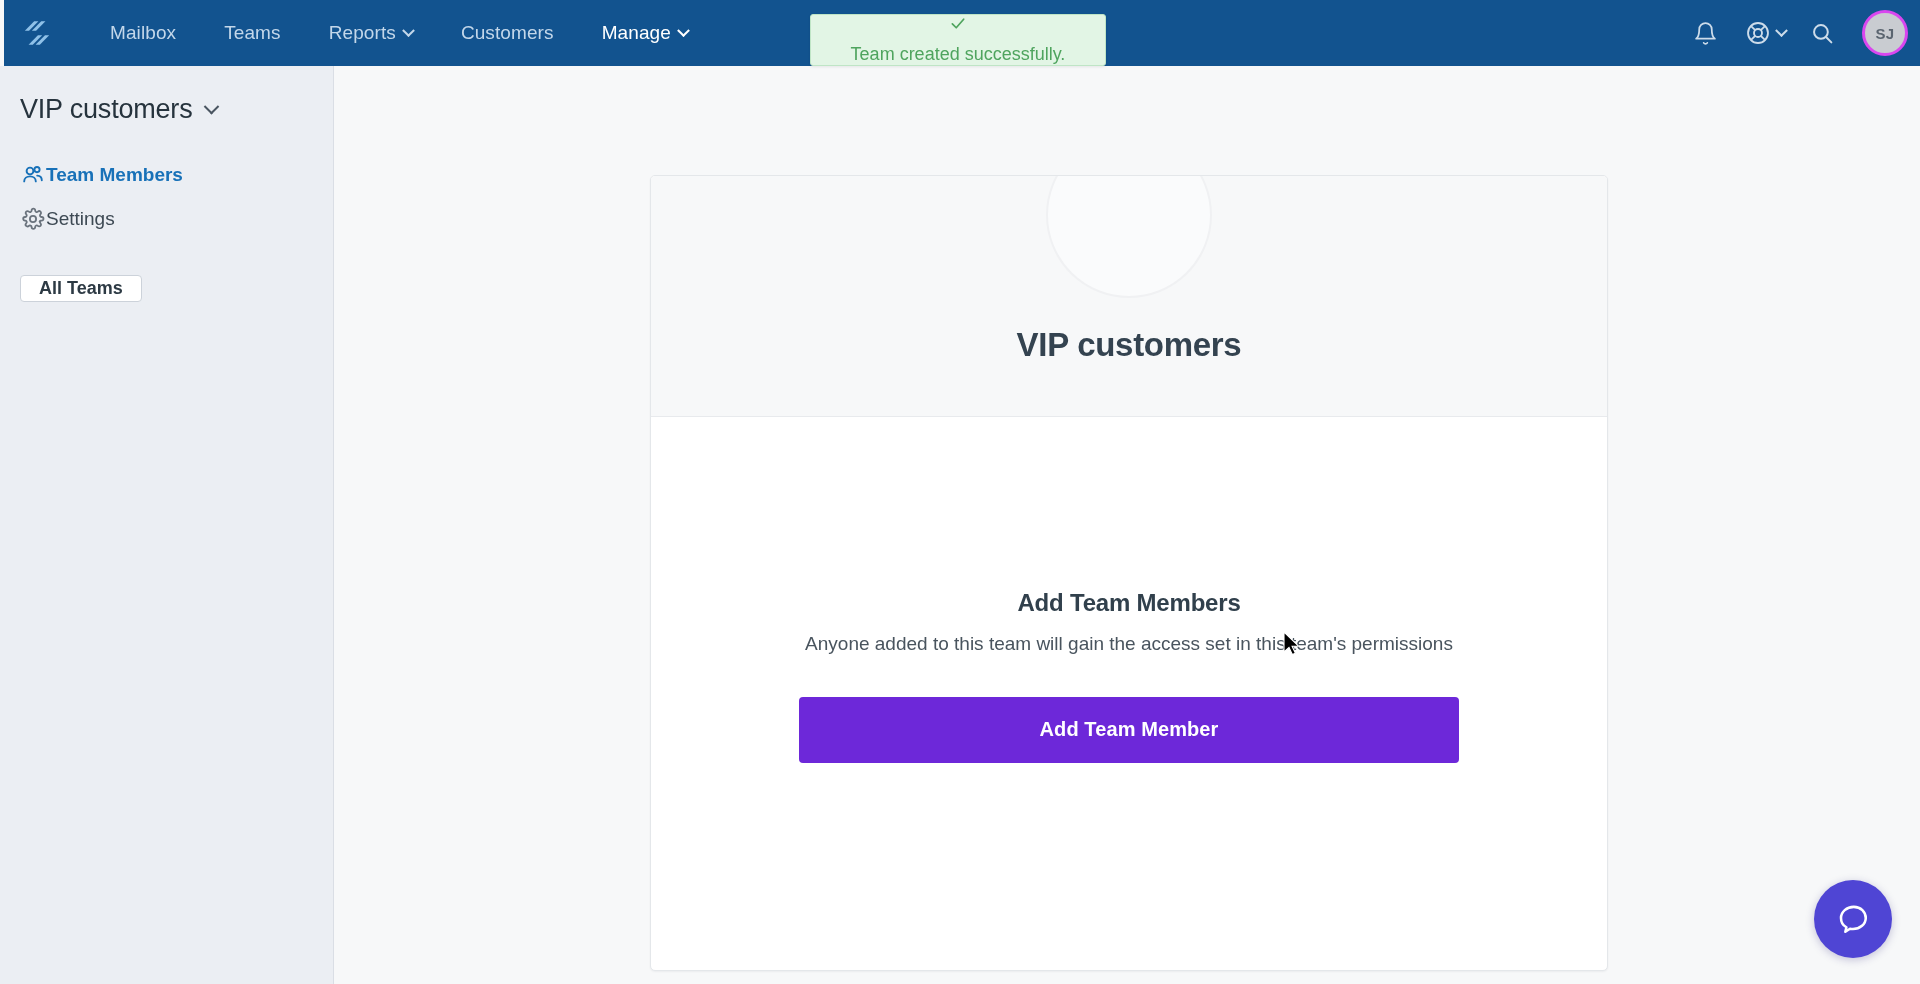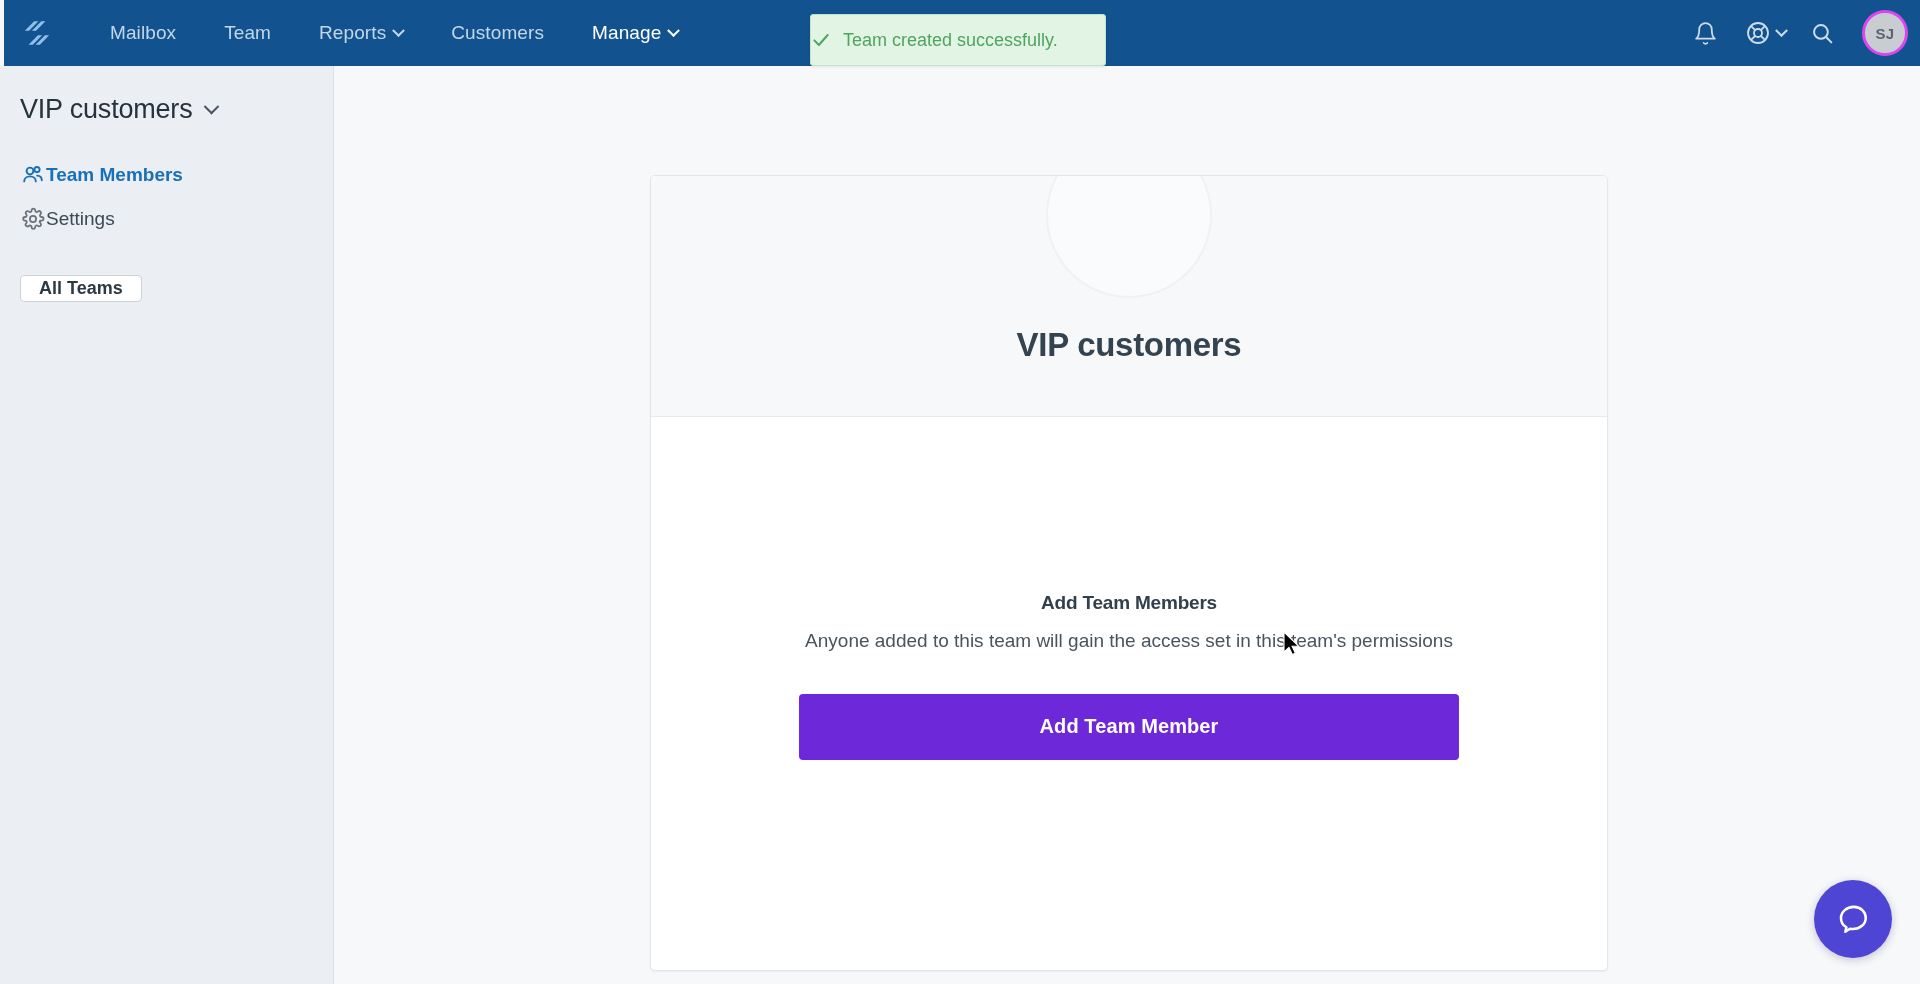--- a/index.html
+++ b/index.html
@@ -56,23 +56,24 @@
     font-size: 15px; font-weight: 700; letter-spacing: .3px;
     border: 3px solid #d946ef; margin-left: 10px; cursor: pointer;
   }
 
   
   .toast {
     position: absolute; top: 14px; left: 810px;
     width: 296px; height: 52px;
     background: #e2f5e5; border: 1px solid #bfe5c6;
     border-radius: 3px;
-    display: flex; align-items: center; gap: 12px;
+    display: flex; align-items: center; justify-content: center; gap: 12px;
     z-index: 60;
     box-shadow: 0 1px 3px rgba(0,0,0,.08);
+    flex-direction: column;
   }
   .toast-text { color: #4fa45e; font-size: 18px; }
   .check-svg { width: 20px; height: 20px; display: block; }
 
   
   .sidebar {
     position: absolute; top: 66px; left: 0;
     width: 334px; height: 918px;
     background: #ebeef3;
     border-right: 1px solid #dadee5;
@@ -139,21 +140,21 @@
     text-align: center;
     font-size: 33px; font-weight: 700; color: #344350;
     letter-spacing: -.3px;
   }
   .card-body {
     height: 553px;
     display: flex; flex-direction: column; align-items: center; justify-content: center;
     padding-bottom: 36px;
   }
   .empty-title {
-    font-size: 19px; font-weight: 700; color: #31404c;
+    font-size: 24px; font-weight: 700; color: #31404c;
     letter-spacing: -.2px; margin-bottom: 16px;
   }
   .empty-sub {
     font-size: 19px; color: #49545e; margin-bottom: 42px;
   }
   .primary-btn {
     width: 660px; height: 66px;
     background: #6d28d9; border: none; border-radius: 4px;
     color: #ffffff; font-size: 20px; font-weight: 700;
     font-family: "Liberation Sans", sans-serif;
@@ -188,21 +189,21 @@
         <path d="M14.5 28.5 L24.5 18.5 L29 18.5 L19 28.5 Z"></path>
       </g>
     </svg>
   </div>
 
   <div class="nav-links">
     <div class="nav-link">
       <span>Mailbox</span>
     </div>
     <div class="nav-link">
-      <span>Team</span>
+      <span>Teams</span>
     </div>
     <div class="nav-link">
       <span>Reports</span>
       <span class="caret"></span>
     </div>
     <div class="nav-link">
       <span>Customers</span>
     </div>
     <div class="nav-link active">
       <span>Manage</span>

